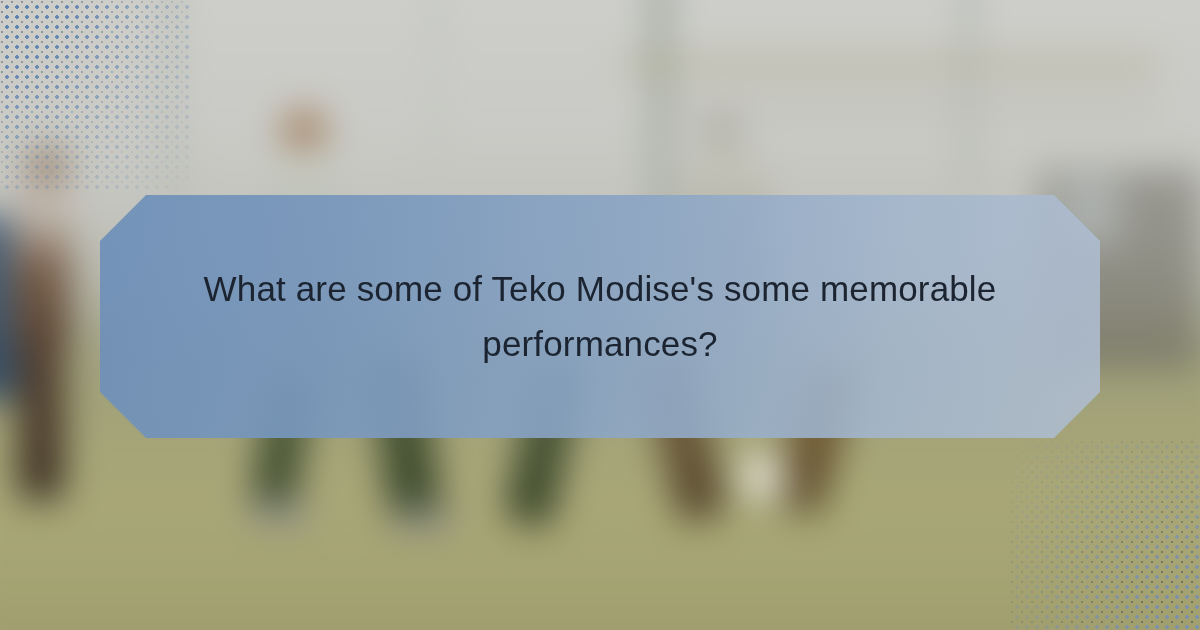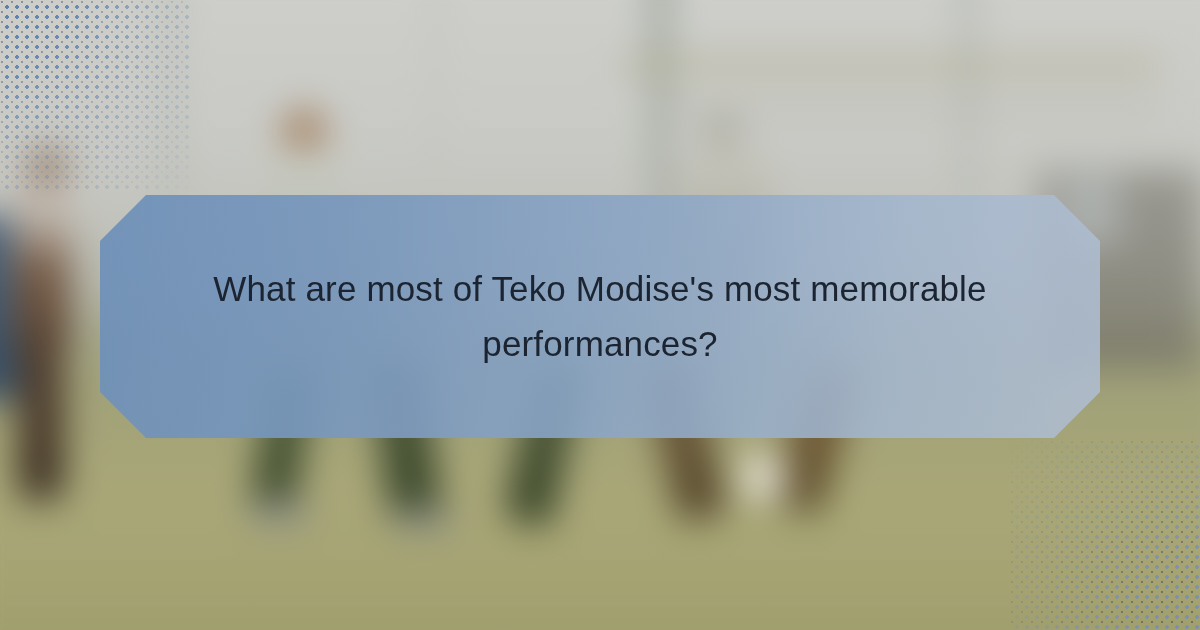--- a/index.html
+++ b/index.html
@@ -315,16 +315,16 @@
     <div class="stand-right"></div>
     <div class="stand-right2"></div>
   </div>
 
   <div class="photo-wash"></div>
 
   <div class="dots dots-tl"></div>
   <div class="dots dots-br"></div>
 
   <div class="banner">
-    <h1 class="banner-title">What are most of Teko Modise's most memorable performances?</h1>
+    <h1 class="banner-title">What are some of Teko Modise's some memorable performances?</h1>
   </div>
 
 </div>
 
 </body></html>

